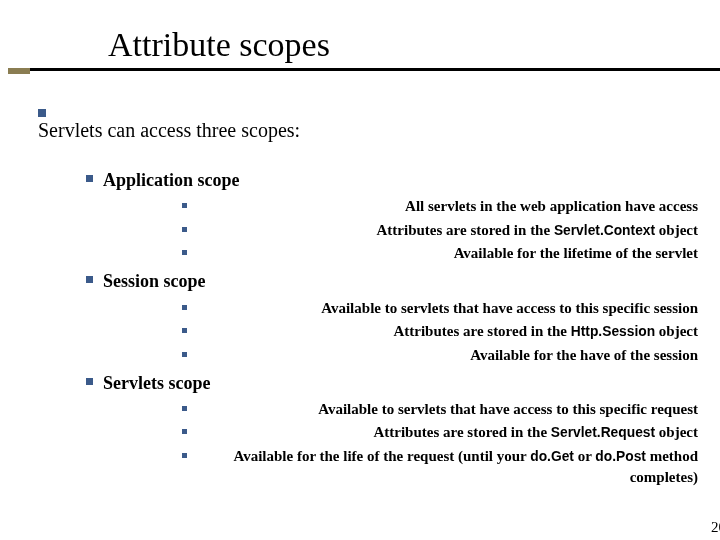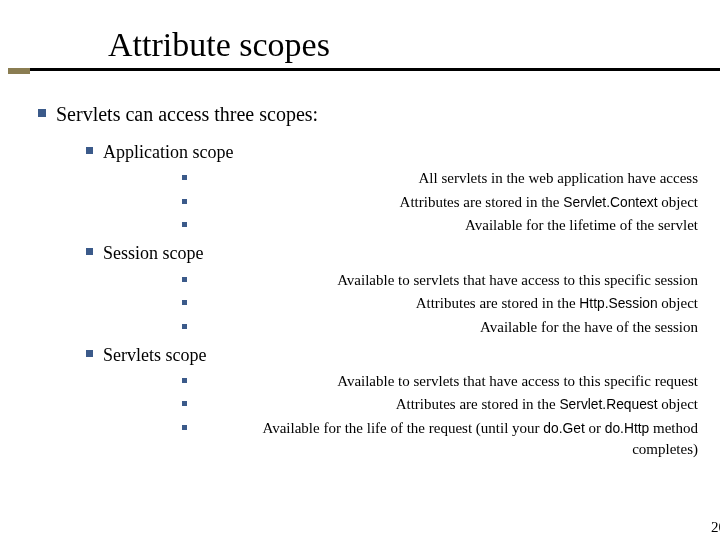--- a/index.html
+++ b/index.html
@@ -43,21 +43,21 @@
     height: 3px;
     background: #000;
     margin-top: 0;
   }
   .body {
     padding: 24px 30px 0 30px;
     font-size: 20px;
     line-height: 1.35;
   }
   .lvl1 { padding-left: 0; }
-  .lvl2 { padding-left: 48px; font-size: 18px; }
+  .lvl2 { padding-left: 48px; font-size: 18px; font-weight: bold; }
   .lvl3 { padding-left: 96px; font-size: 15px; }
   .item {
     display: flex;
     align-items: flex-start;
     margin: 3px 0;
   }
   .item .bullet {
     width: 8px;
     height: 8px;
     background: #3b5a8a;
@@ -70,21 +70,21 @@
     height: 7px;
     margin-top: 7px;
   }
   .lvl3 .item .bullet {
     width: 5px;
     height: 5px;
     margin-top: 7px;
     margin-right: 8px;
   }
   .item .text { flex: 1; }
-  .lvl1 > .item { margin-bottom: 12px; }
+  .lvl1 > .item { margin-bottom: 24px; flex-direction: column; }
   .lvl2 > .item { margin-bottom: 4px; margin-top: 6px; }
   .lvl3 > .item { margin-bottom: 2px; text-align: right; }
   .code {
     font-family: Verdana, Geneva, sans-serif;
     font-size: 0.92em;
   }
   .page-num {
     position: absolute;
     right: 10px;
     bottom: 20px;
@@ -161,21 +161,21 @@
           <div class="item">
             <div class="bullet"></div>
             <div class="text"><span>Available to servlets that have access to this specific request</span></div>
           </div>
           <div class="item">
             <div class="bullet"></div>
             <div class="text"><span>Attributes are stored in the </span><span class="code">Servlet.Request</span><span> object</span></div>
           </div>
           <div class="item">
             <div class="bullet"></div>
-            <div class="text"><span>Available for the life of the request (until your </span><span class="code">do.Get</span><span> or </span><span class="code">do.Http</span><span> method completes)</span></div>
+            <div class="text"><span>Available for the life of the request (until your </span><span class="code">do.Get</span><span> or </span><span class="code">do.Post</span><span> method completes)</span></div>
           </div>
         </div>
 
       </div>
     </div>
   </div>
 
   <div class="page-num">20</div>
 </div>
 

